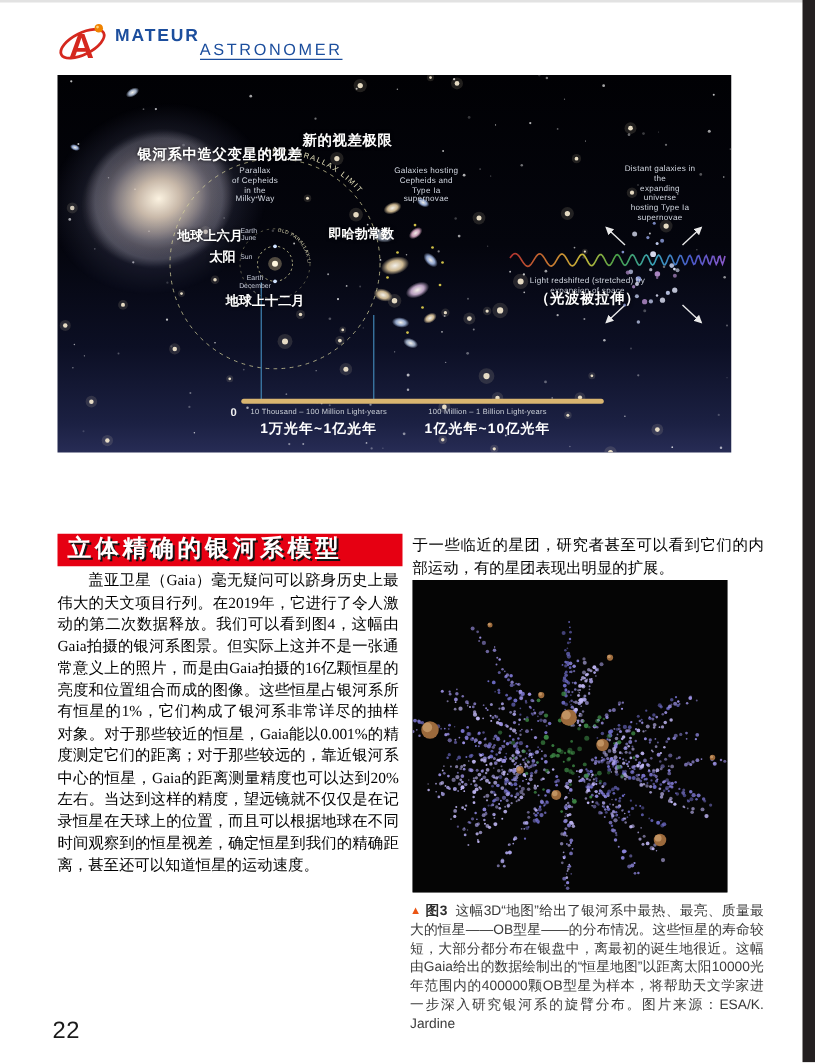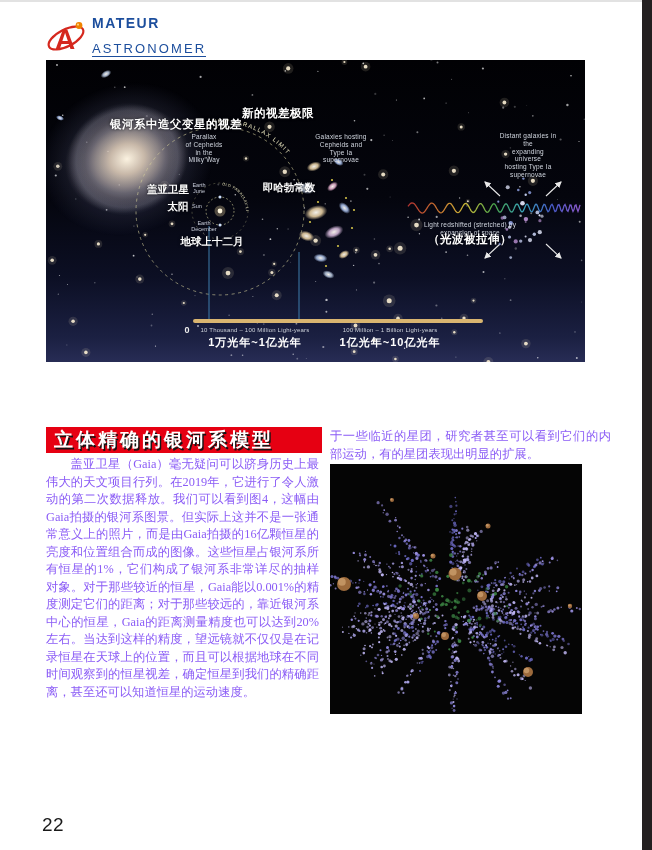--- a/index.html
+++ b/index.html
@@ -3,21 +3,21 @@
 <meta charset="utf-8">
 <style>
   html,body{margin:0;padding:0;background:#fff;}
   .page{position:relative;width:652px;height:850px;background:#fff;overflow:hidden;
         font-family:"Liberation Sans",sans-serif;}
   .hairline{position:absolute;top:0;left:0;width:652px;height:2px;background:#e2e2e2;}
   .edge-strip{position:absolute;top:0;right:0;width:10px;height:850px;background:#242021;}
 
   
   .logo{position:absolute;left:46px;top:16px;display:flex;align-items:center;gap:4px;}
-  .logo-text{display:flex;flex-direction:column;line-height:1;}
+  .logo-text{display:flex;flex-direction:row;line-height:1;}
   .logo-w1{color:#1c4e9d;font-weight:bold;font-size:14px;letter-spacing:1.5px;}
   .logo-w2{color:#1c4e9d;font-size:13px;letter-spacing:2.1px;margin-top:12px;
            border-bottom:1.5px solid #1c4e9d;padding-bottom:1px;}
 
   
   .fig2{position:absolute;left:46px;top:60px;width:539px;height:302px;overflow:hidden;
         background:linear-gradient(180deg,#010104 0%,#04050d 45%,#0c0f24 72%,#1b2042 92%,#272c55 100%);}
   .fig2 svg.layer{position:absolute;left:0;top:0;}
   .galaxy{position:absolute;left:-28px;top:-4px;width:218px;height:206px;border-radius:50%;
     background:
@@ -46,21 +46,21 @@
 
   
   .sec-head{position:absolute;left:46px;top:427px;width:268px;height:26px;background:#e60012;
     color:#fff;font-weight:bold;font-size:19px;line-height:26px;letter-spacing:3px;
     padding-left:8px;text-shadow:1.5px 1.5px 0 #141414;}
 
   
   .colL{position:absolute;left:46px;top:456px;width:273px;}
   .colR-cont{position:absolute;left:330px;top:428px;width:281px;}
   .body-text{font-family:"Liberation Serif",serif;font-size:12.3px;line-height:17.5px;
-    color:#8b5cf6;text-align:justify;}
+    color:#000000;text-align:justify;}
   .body-text p{margin:0;text-indent:2em;}
   .body-text p.noindent{text-indent:0;}
 
   
   .fig3{position:absolute;left:330px;top:464px;width:252px;height:250px;background:#050505;overflow:hidden;}
 
   .pageno{position:absolute;left:42px;top:814px;font-size:19px;color:#1a1a1a;letter-spacing:.5px;}
 </style>
 </head>
 <body>
@@ -408,21 +408,21 @@
           <circle cx="479.7" cy="162.1" r="1.0" fill="#b08ac8" opacity="0.62"></circle>
         </g>
     </svg>
 
     <div class="fl zh" style="left:130px;top:57px">银河系中造父变星的视差</div>
     <div class="fl en" style="left:158px;top:73px">Parallax
 of Cepheids
 in the
 Milky Way</div>
     <div class="fl zh" style="left:232px;top:46px">新的视差极限</div>
-    <div class="fl zh-s" style="left:122px;top:123px">盖亚卫星</div>
+    <div class="fl zh-s" style="left:122px;top:123px">地球上六月</div>
     <div class="fl en-xs" style="left:153px;top:122px">Earth
 June</div>
     <div class="fl zh-s" style="left:132px;top:140px">太阳</div>
     <div class="fl en-xs" style="left:151px;top:143px">Sun</div>
     <div class="fl zh-s" style="left:243px;top:121px">即哈勃常数</div>
     <div class="fl en-xs" style="left:158px;top:160px">Earth
 December</div>
     <div class="fl zh-s" style="left:166px;top:175px">地球上十二月</div>
     <div class="fl en" style="left:295px;top:73px">Galaxies hosting
 Cepheids and
@@ -1704,15 +1704,20 @@
         <circle cx="158" cy="62" r="2.5" fill="#9c6a3c"></circle>
         <circle cx="157.25" cy="61.25" r="1.375" fill="#c89a68" opacity="0.85"></circle>
         <circle cx="240" cy="142" r="2.2" fill="#9c6a3c"></circle>
         <circle cx="239.34" cy="141.34" r="1.2100000000000002" fill="#c89a68" opacity="0.85"></circle>
         <circle cx="62" cy="36" r="2" fill="#9c6a3c"></circle>
         <circle cx="61.4" cy="35.4" r="1.1" fill="#c89a68" opacity="0.85"></circle>
         <circle cx="103" cy="92" r="2.5" fill="#9c6a3c"></circle>
         <circle cx="102.25" cy="91.25" r="1.375" fill="#c89a68" opacity="0.85"></circle>
       </svg>
   </div>
+  <div class="caption cap3">
+    <span class="mk">▲</span>
+    <span class="tag">图3</span>&nbsp;
+    <span>这幅3D“地图”给出了银河系中最热、最亮、质量最大的恒星——OB型星——的分布情况。这些恒星的寿命较短，大部分都分布在银盘中，离最初的诞生地很近。这幅由Gaia给出的数据绘制出的“恒星地图”以距离太阳10000光年范围内的400000颗OB型星为样本，将帮助天文学家进一步深入研究银河系的旋臂分布。图片来源：ESA/K. Jardine</span>
+  </div>
 
   <div class="pageno">22</div>
 </div>
 
 </body></html>

